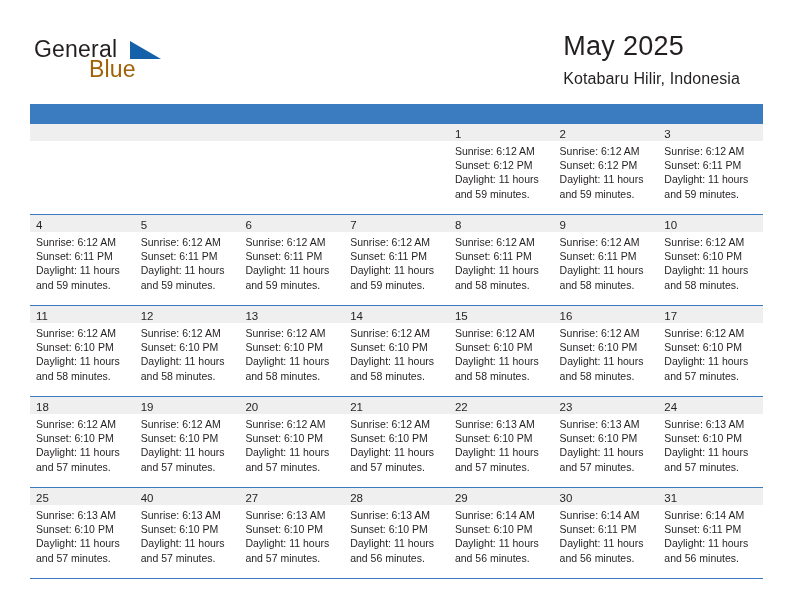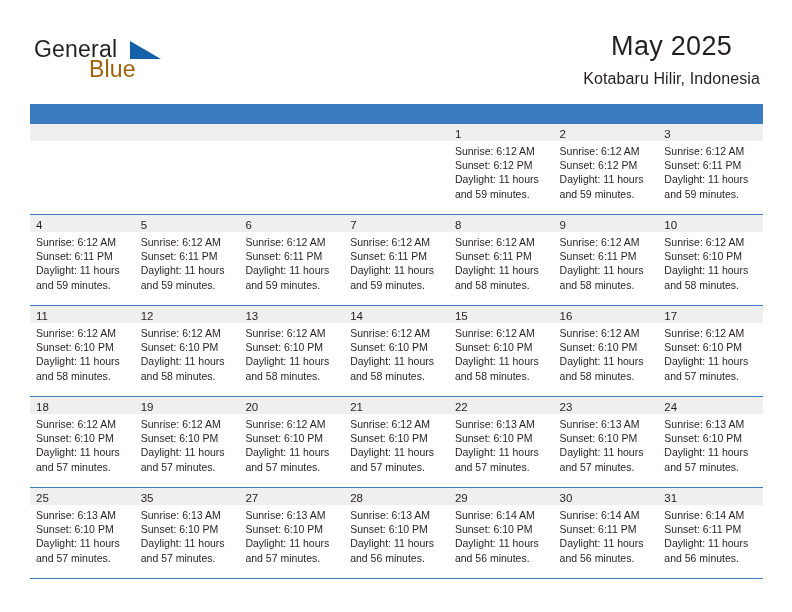--- a/index.html
+++ b/index.html
@@ -59,23 +59,23 @@
     top: 5px;
     width: 0;
     height: 0;
     border-left: 31px solid transparent;
     border-bottom: 18px solid #1561a9;
     transform: scaleX(-1);
   }
 
   .title-block {
     position: absolute;
-    right: 32px;
+    right: 52px;
     top: 30px;
-    text-align: center;
+    text-align: left;
   }
   .month-title {
     font-size: 27px;
     font-weight: normal;
     color: #231f20;
     line-height: 32px;
     letter-spacing: 0.3px;
   }
   .location {
     font-size: 16px;
@@ -417,21 +417,21 @@
           <div class="day-cell">
             <div class="daynum-strip"><span class="daynum">25</span></div>
             <div class="day-body">
               <div class="day-line">Sunrise: 6:13 AM</div>
               <div class="day-line">Sunset: 6:10 PM</div>
               <div class="day-line">Daylight: 11 hours</div>
               <div class="day-line">and 57 minutes.</div>
             </div>
           </div>
           <div class="day-cell">
-            <div class="daynum-strip"><span class="daynum">35</span></div>
+            <div class="daynum-strip"><span class="daynum">40</span></div>
             <div class="day-body">
               <div class="day-line">Sunrise: 6:13 AM</div>
               <div class="day-line">Sunset: 6:10 PM</div>
               <div class="day-line">Daylight: 11 hours</div>
               <div class="day-line">and 57 minutes.</div>
             </div>
           </div>
           <div class="day-cell">
             <div class="daynum-strip"><span class="daynum">27</span></div>
             <div class="day-body">

